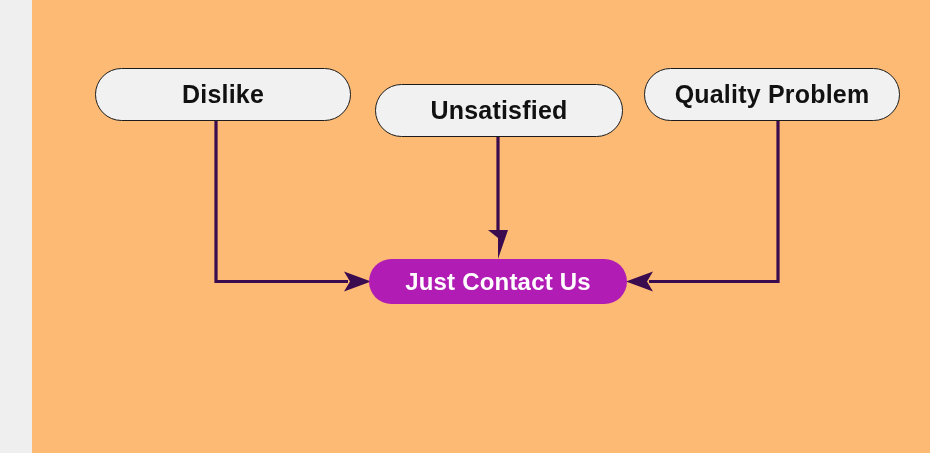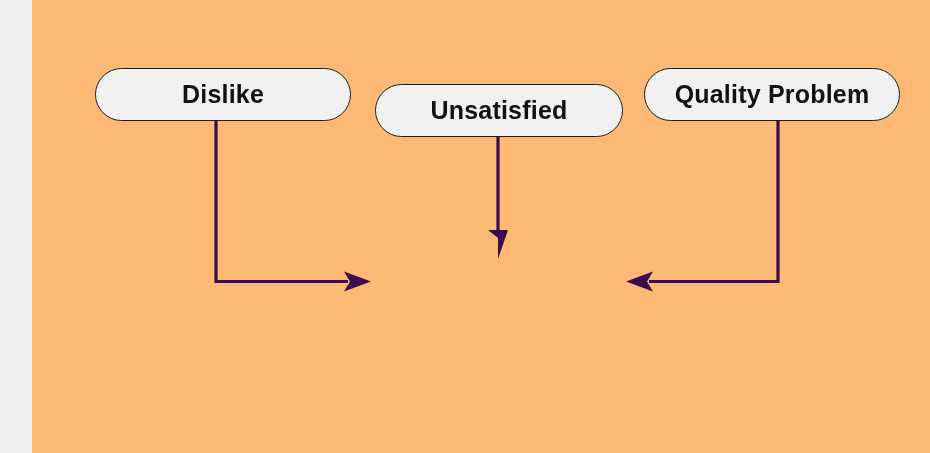--- a/index.html
+++ b/index.html
@@ -107,17 +107,20 @@
   </div>
 
   <div class="pill" id="pill-unsatisfied">
     <span>Unsatisfied</span>
   </div>
 
   <div class="pill" id="pill-quality">
     <span>Quality Problem</span>
   </div>
 
+  <div id="cta-button">
+    <span>Just Contact Us</span>
+  </div>
 
   <div id="caption">
   </div>
 
 </div>
 
 </body></html>

